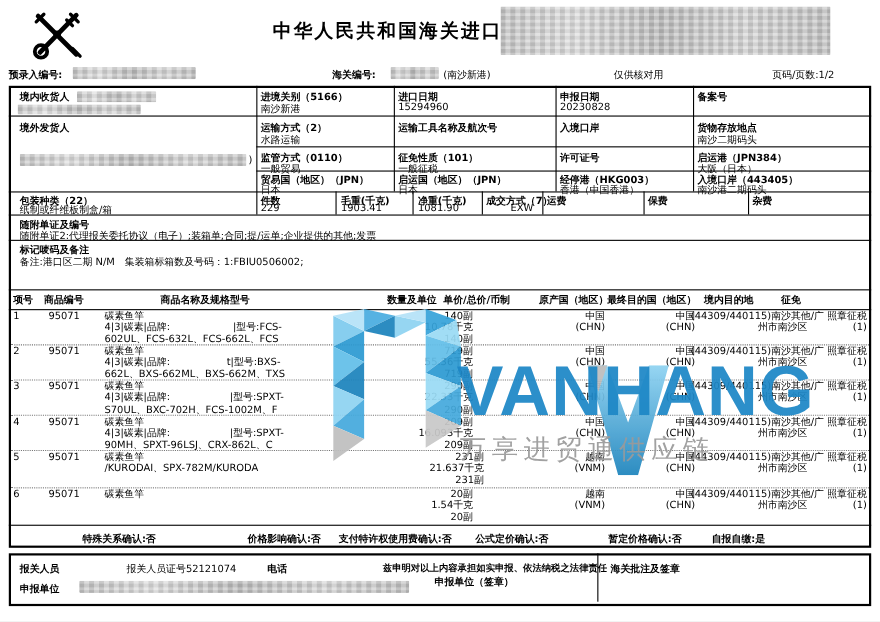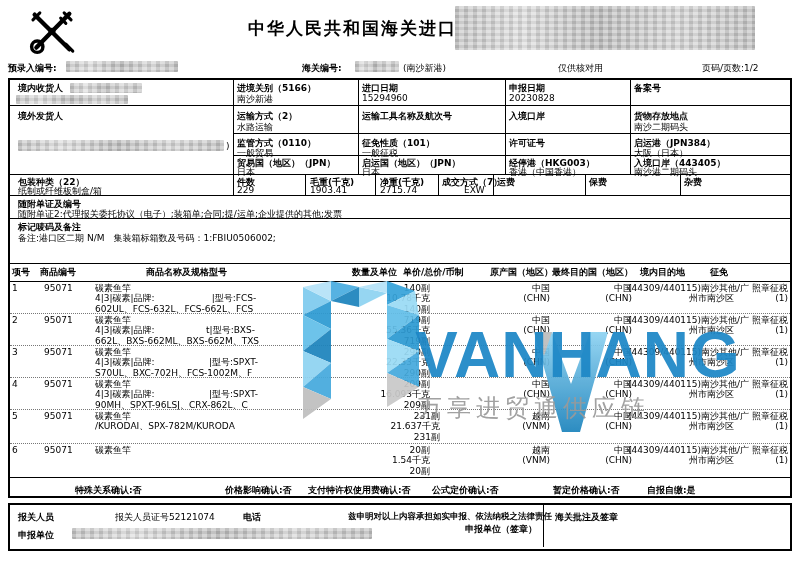--- a/index.html
+++ b/index.html
@@ -129,21 +129,21 @@
   <div class="abs lab" style="left:634px;top:157px">入境口岸（443405）</div>
   <div class="abs val" style="left:634px;top:166px">南沙港二期码头</div>
 
   <div class="abs lab" style="left:18px;top:176px">包装种类（22）</div>
   <div class="abs val" style="left:18px;top:185px">纸制或纤维板制盒/箱</div>
   <div class="abs lab" style="left:237px;top:176px">件数</div>
   <div class="abs val" style="left:237px;top:185px">229</div>
   <div class="abs lab" style="left:310px;top:176px">毛重(千克)</div>
   <div class="abs val" style="left:310px;top:185px">1903.41</div>
   <div class="abs lab" style="left:380px;top:176px">净重(千克)</div>
-  <div class="abs val" style="left:380px;top:185px">2715.74</div>
+  <div class="abs val" style="left:380px;top:185px">1081.90</div>
   <div class="abs lab" style="left:442px;top:176px">成交方式（7）</div>
   <div class="abs val" style="left:464px;top:185px">EXW</div>
   <div class="abs lab" style="left:497px;top:176px">运费</div>
   <div class="abs lab" style="left:589px;top:176px">保费</div>
   <div class="abs lab" style="left:684px;top:176px">杂费</div>
 
   <div class="abs lab" style="left:18px;top:198px">随附单证及编号</div>
   <div class="abs val" style="left:18px;top:208px">随附单证2:代理报关委托协议（电子）;装箱单;合同;提/运单;企业提供的其他;发票</div>
 
   <div class="abs lab" style="left:18px;top:221px">标记唛码及备注</div>
@@ -347,21 +347,21 @@
   <div class="confirm" style="left:225px">价格影响确认:否</div>
   <div class="confirm" style="left:308px">支付特许权使用费确认:否</div>
   <div class="confirm" style="left:432px">公式定价确认:否</div>
   <div class="confirm" style="left:553px">暂定价格确认:否</div>
   <div class="confirm" style="left:647px">自报自缴:是</div>
 
   <div class="abs lab" style="left:18px;top:511px">报关人员</div>
   <div class="abs val" style="left:115px;top:511px">报关人员证号52121074</div>
   <div class="abs lab" style="left:243px;top:511px">电话</div>
   <div class="abs sm" style="left:348px;top:511px;width:186px;text-align:right;font-weight:bold">兹申明对以上内容承担如实申报、依法纳税之法律责任</div>
-  <div class="abs lab" style="left:444px;top:523px;width:114px;text-align:center">申报单位（签章）</div>
+  <div class="abs lab" style="left:395px;top:523px;width:114px;text-align:left">申报单位（签章）</div>
   <div class="abs lab" style="left:18px;top:529px">申报单位</div>
   <div class="redact" style="left:72px;top:528px;width:300px;height:11px"></div>
   <div class="abs lab" style="left:555px;top:511px">海关批注及签章</div>
 
   <svg class="wm" style="left:295px;top:281px" width="132" height="140" viewBox="0 0 132 140">
     <polygon points="8,34 8,6 36,20" fill="#7ecbee"></polygon>
     <polygon points="8,6 36,0 36,20" fill="#b5e3f8"></polygon>
     <polygon points="36,0 36,20 64,6" fill="#4aade0"></polygon>
     <polygon points="36,20 64,6 64,26" fill="#1d84bd"></polygon>
     <polygon points="64,6 64,26 92,12" fill="#8fd3f2"></polygon>

